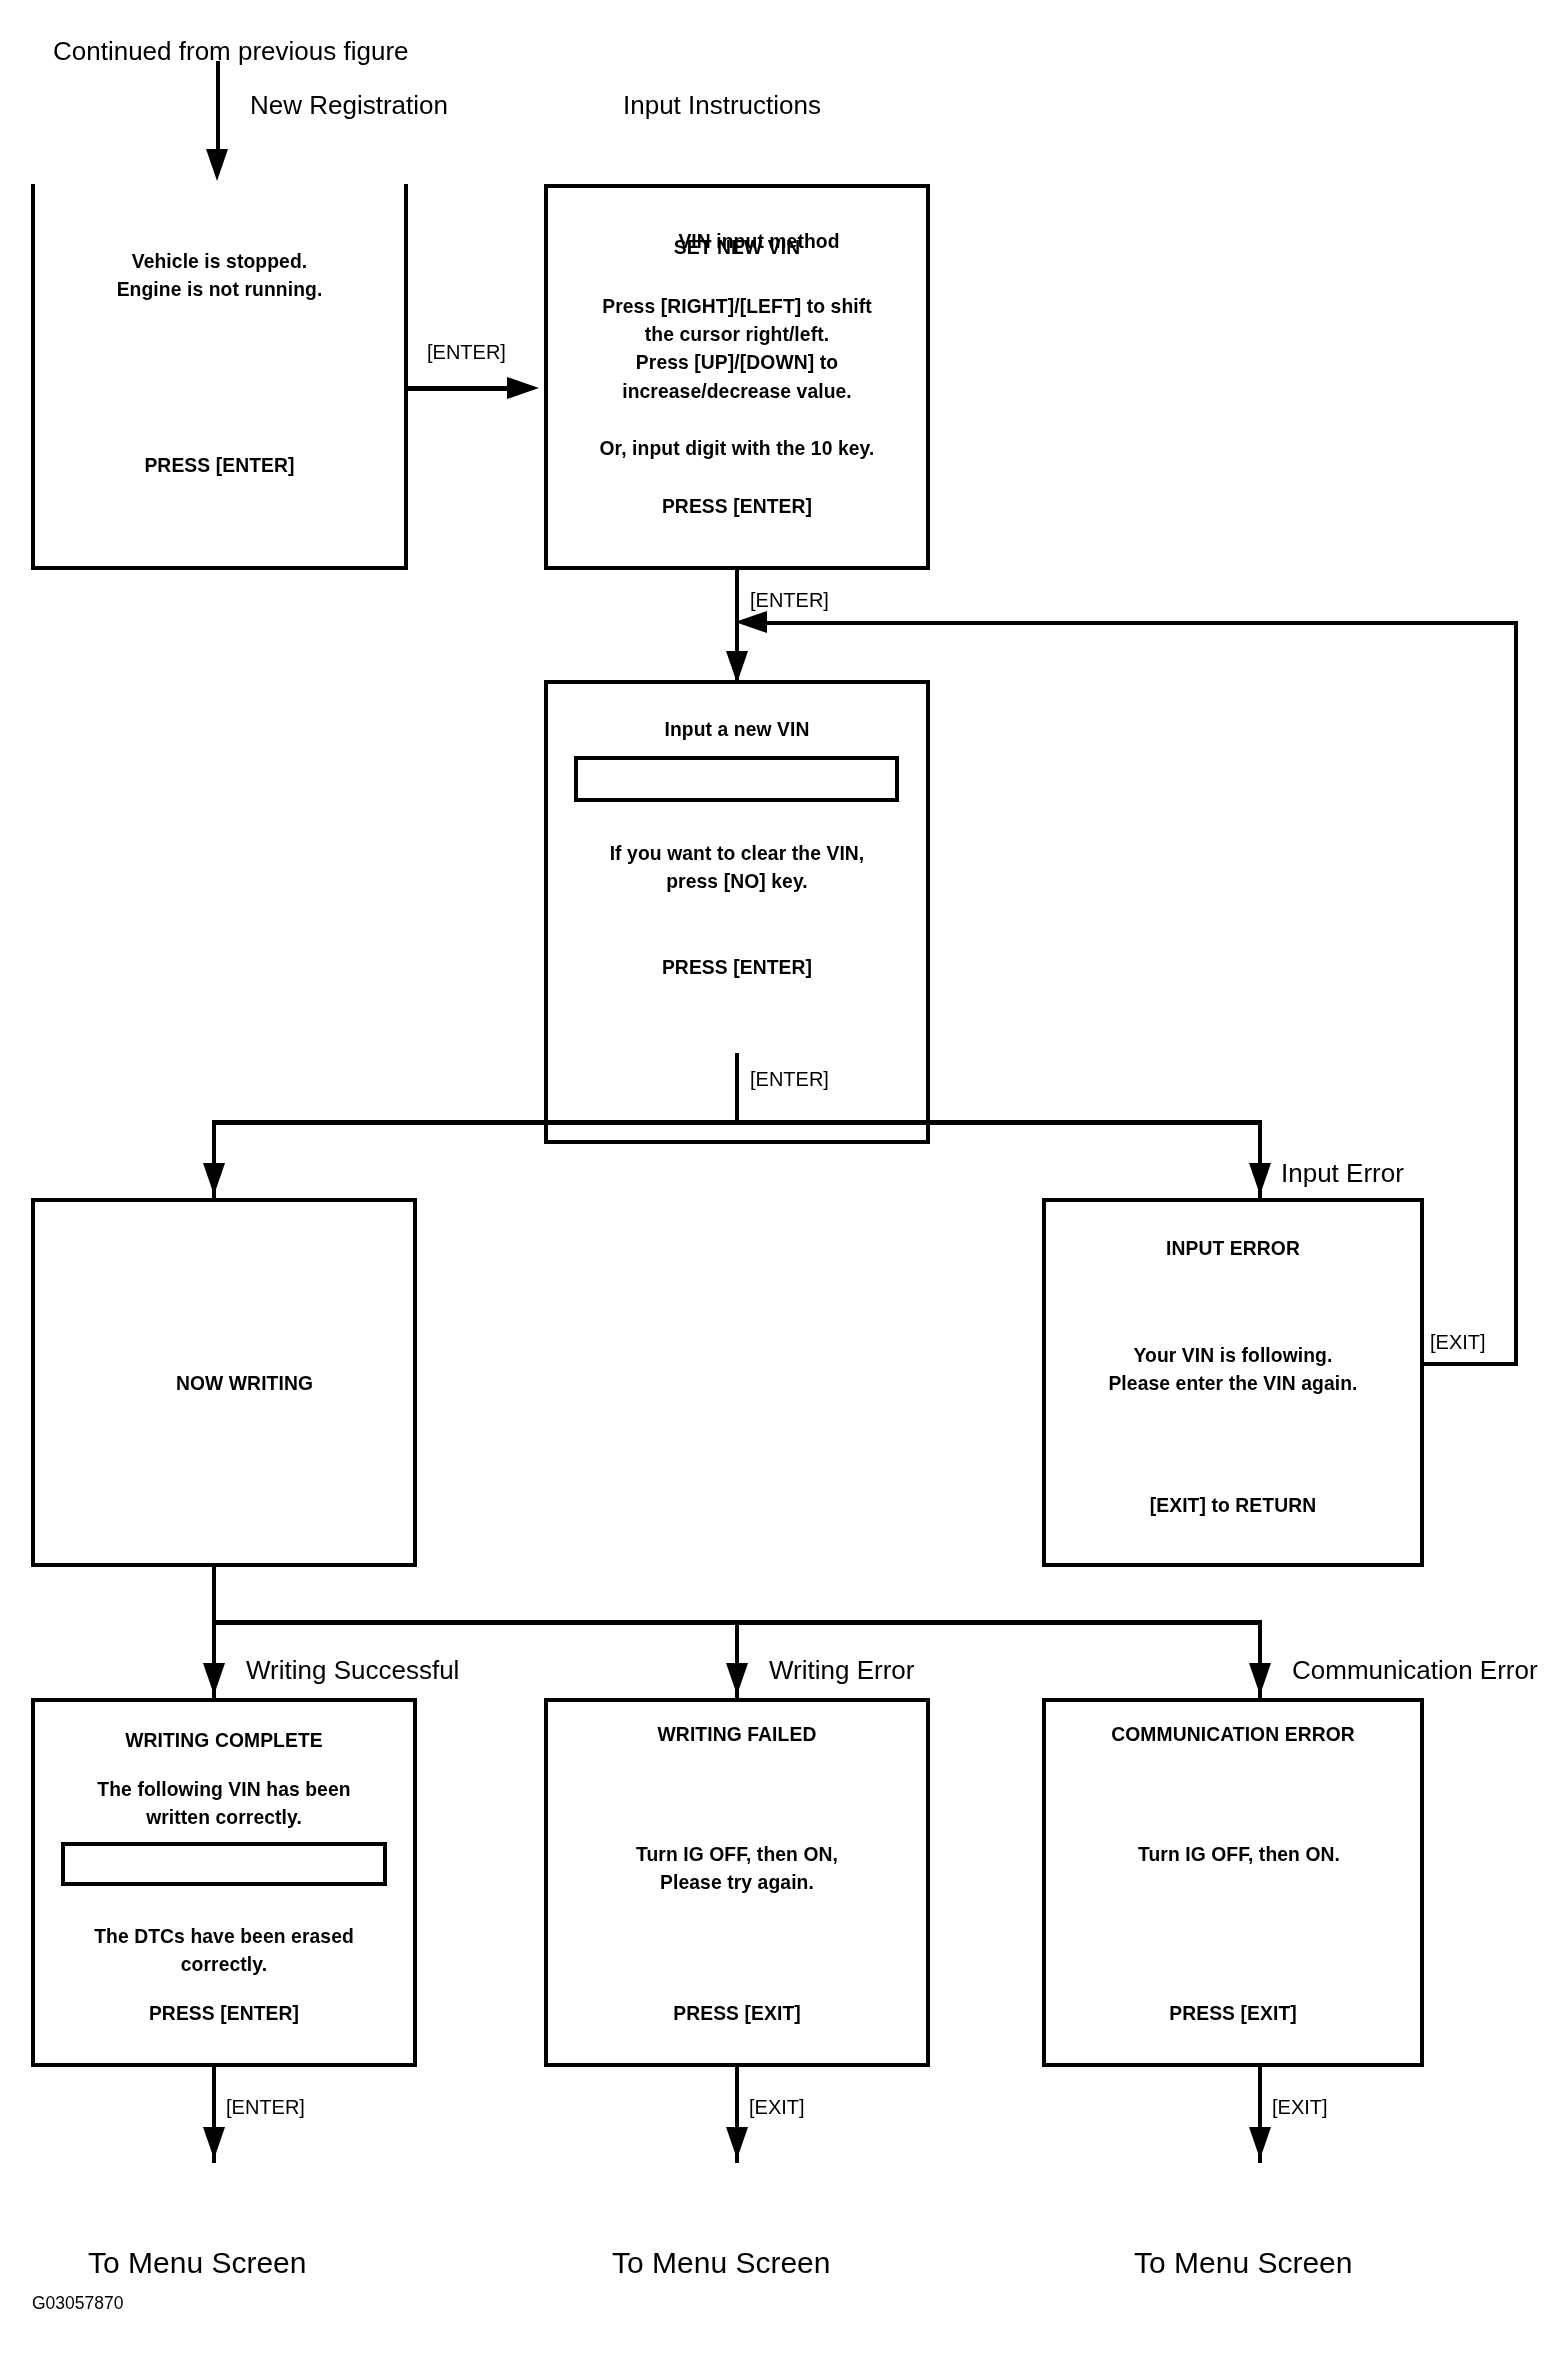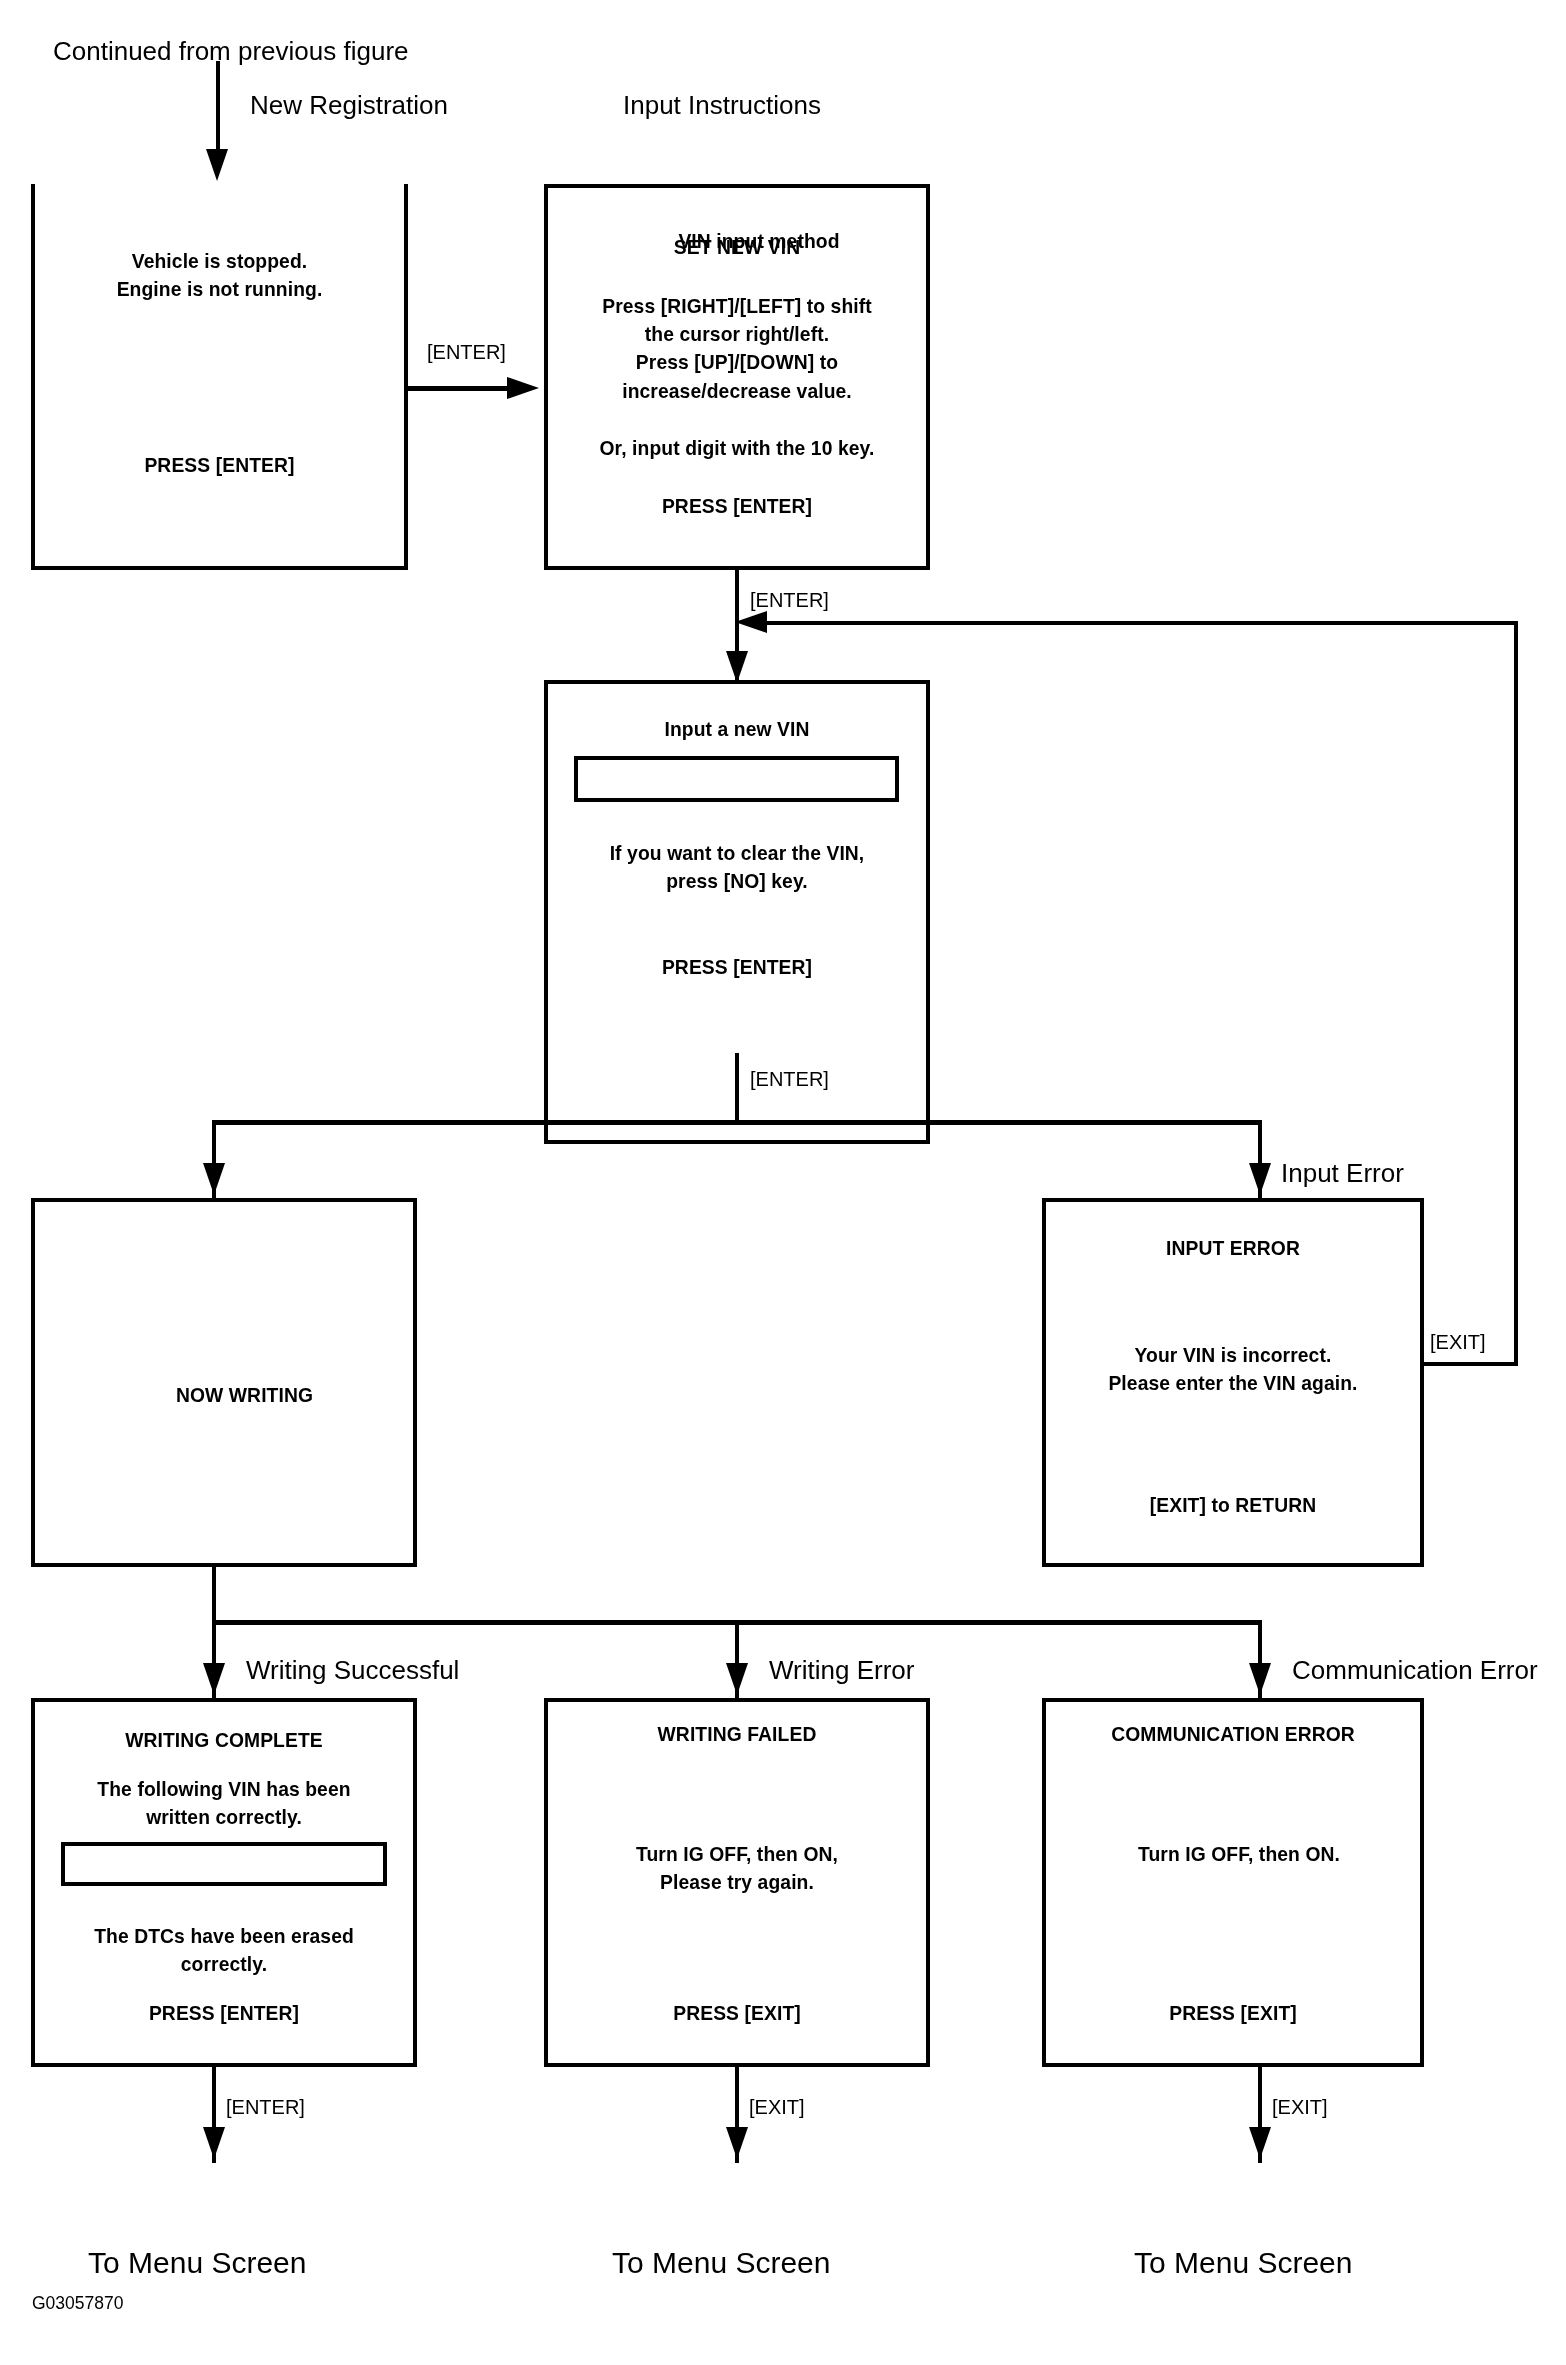--- a/index.html
+++ b/index.html
@@ -186,28 +186,28 @@
   <div class="hline hline-thick" style="left:212px; top:1120px; width:1049px;"></div>
   <div class="vline" style="left:212px; top:1120px; height:79px;"></div>
   <div class="arrow-down" style="left:203px; top:1163px;"></div>
   <div class="vline" style="left:1258px; top:1120px; height:79px;"></div>
   <div class="arrow-down" style="left:1249px; top:1163px;"></div>
 
   <div class="anno" style="left:1281px; top:1160px;">Input Error</div>
 
   <div class="box" style="left:31px; top:1198px; width:386px; height:369px;">
     <div class="box-inner">
-      <div class="line-bold" style="top:180px;padding-left:41px;">NOW WRITING</div>
+      <div class="line-bold" style="top:168px;padding-left:41px;">NOW WRITING</div>
     </div>
   </div>
 
   <div class="box" style="left:1042px; top:1198px; width:382px; height:369px;">
     <div class="box-inner">
       <div class="line-bold" style="top:33px;">INPUT ERROR</div>
-      <div class="line-bold" style="top:140px;">Your VIN is incorrect.</div>
+      <div class="line-bold" style="top:140px;">Your VIN is following.</div>
       <div class="line-bold" style="top:168px;">Please enter the VIN again.</div>
       <div class="line-bold" style="top:290px;">[EXIT] to RETURN</div>
     </div>
   </div>
 
   <div class="vline" style="left:212px; top:1566px; height:57px;"></div>
   <div class="hline hline-thick" style="left:212px; top:1620px; width:1049px;"></div>
 
   <div class="vline" style="left:212px; top:1620px; height:79px;"></div>
   <div class="arrow-down" style="left:203px; top:1663px;"></div>

